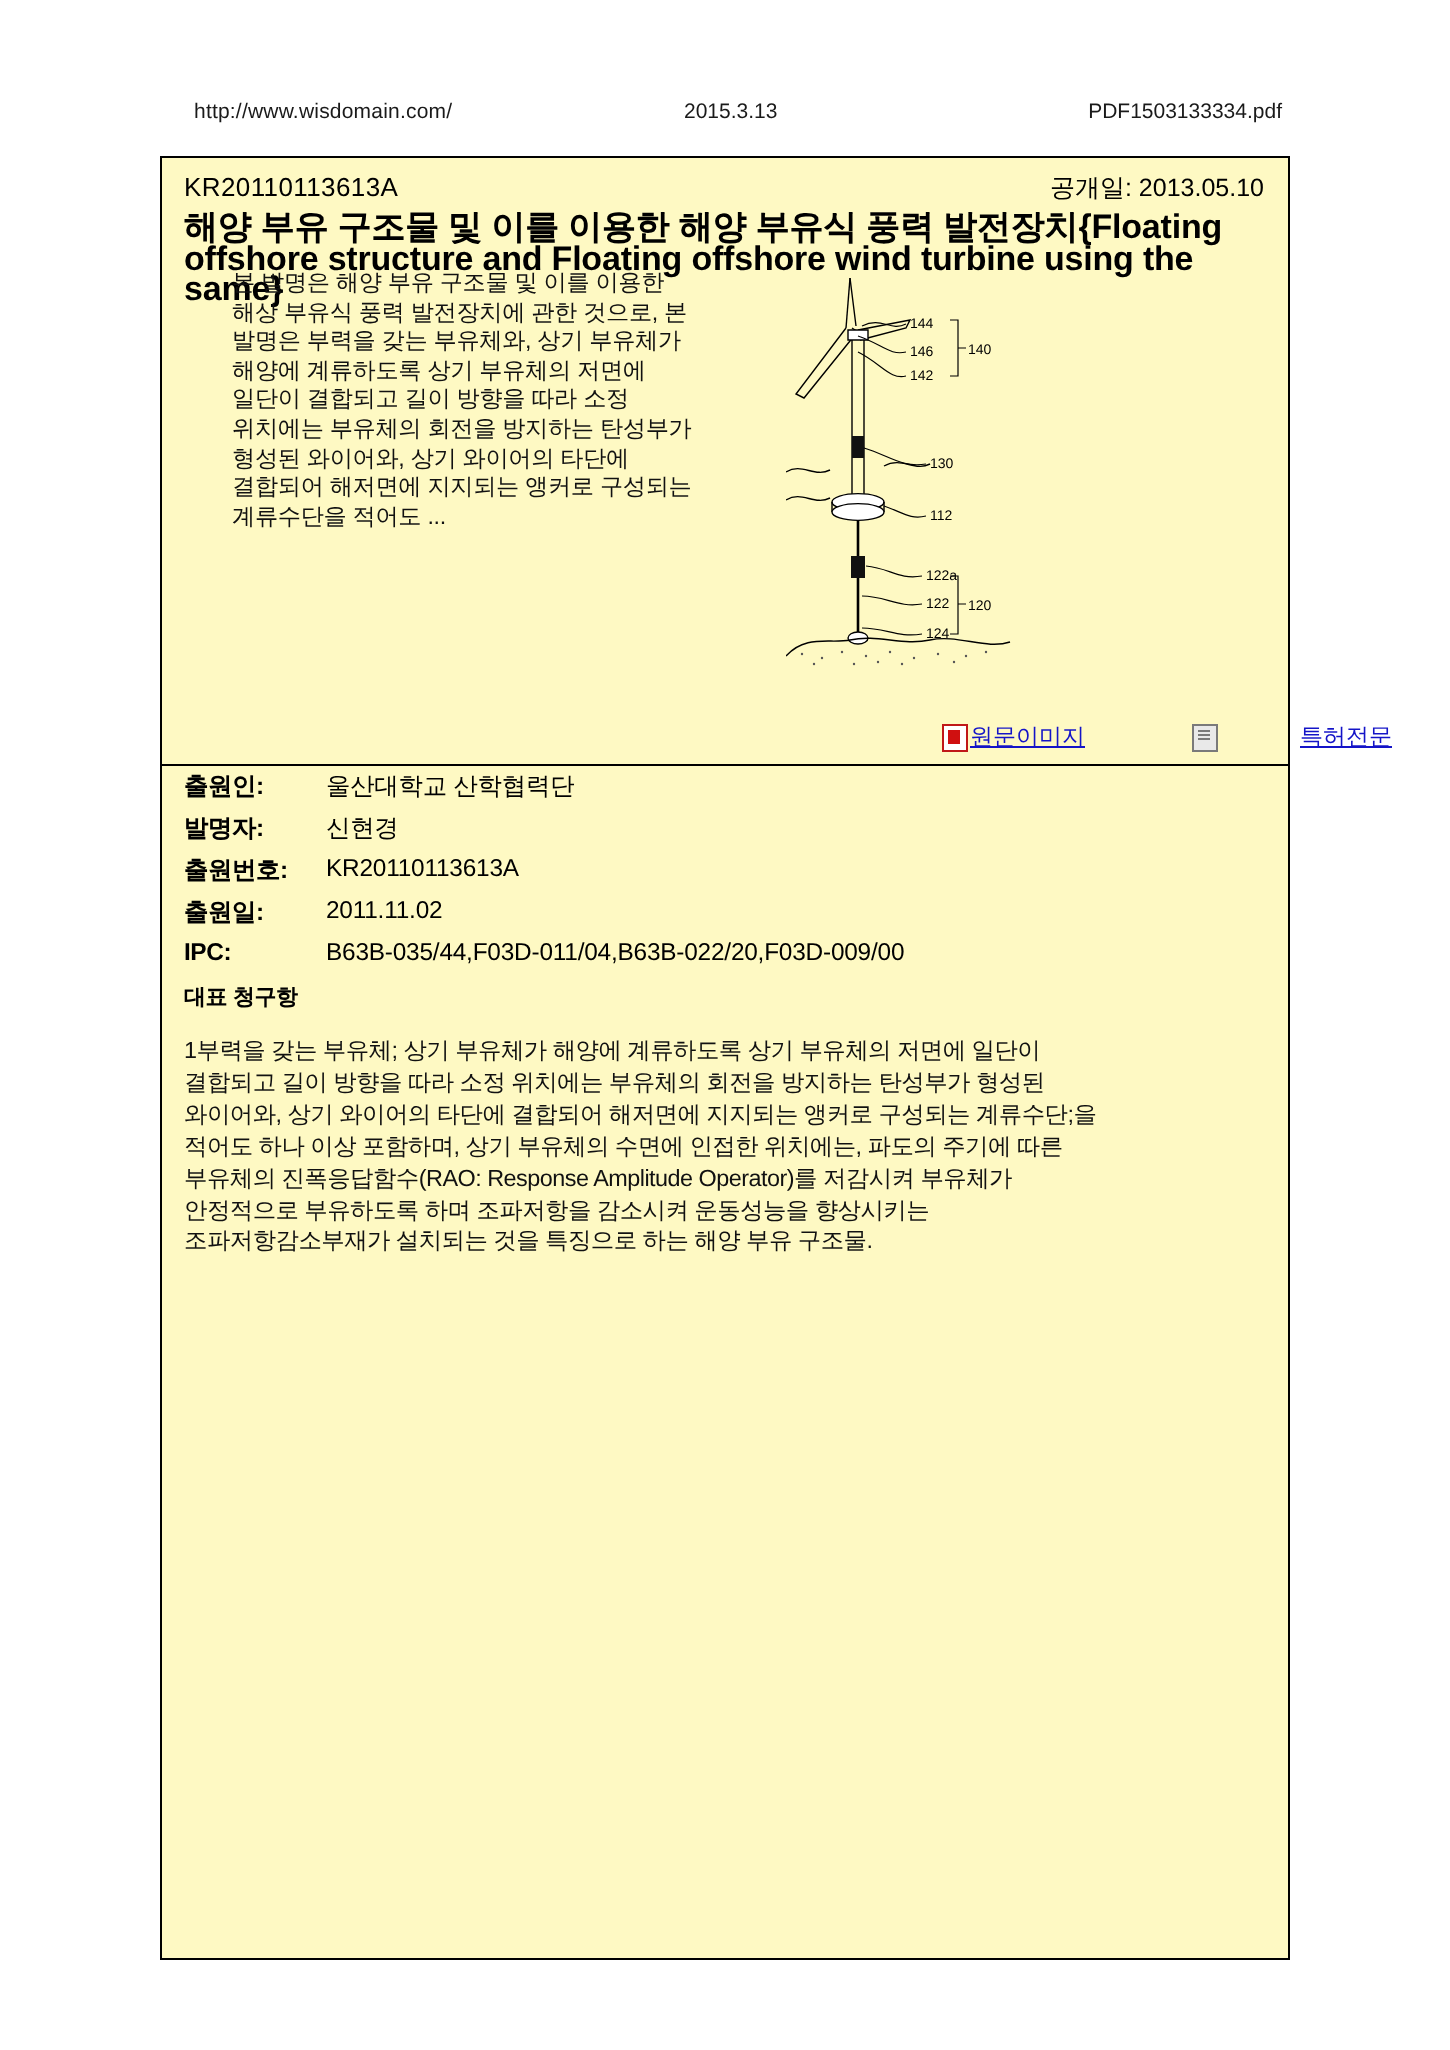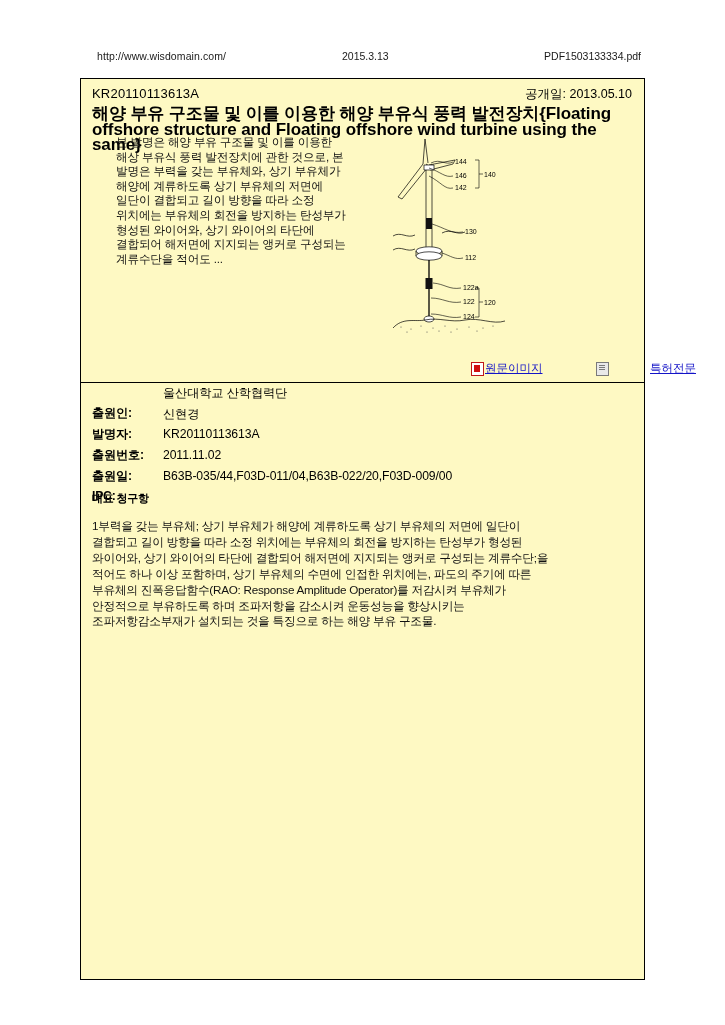--- a/index.html
+++ b/index.html
@@ -92,21 +92,21 @@
   }
   .hr1{top:303px;}
 
   
   .biblio{
     position:absolute;left:0;right:0;top:304px;
   }
   .brow{position:relative;height:21px;}
   .blabel{
     position:absolute;left:11px;top:2px;
-    font-size:12.2px;font-weight:bold;letter-spacing:-.2px;margin-top:20px;
+    font-size:12.2px;font-weight:bold;letter-spacing:-.2px;
   }
   .bval{
     position:absolute;left:82px;top:2px;right:8px;
     font-size:12.2px;letter-spacing:-.1px;
   }
 
   
   .claims{position:absolute;left:0;right:0;top:412px;}
   .claims-h{
     position:absolute;left:11px;top:0;

